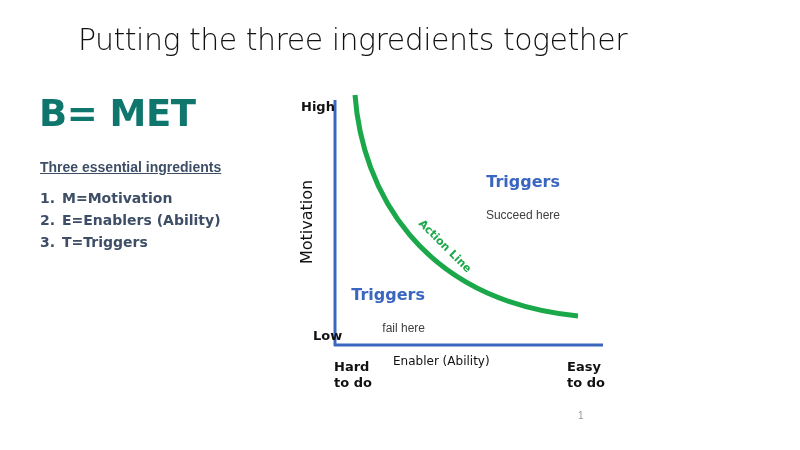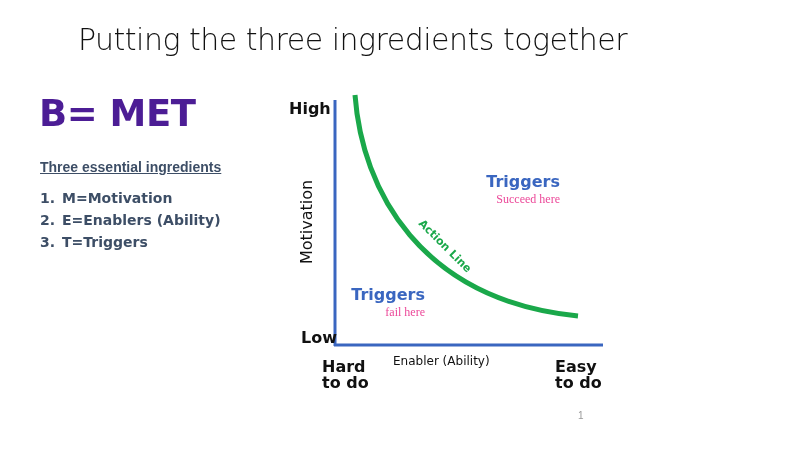--- a/index.html
+++ b/index.html
@@ -8,43 +8,43 @@
       font-family: "Liberation Sans", sans-serif;
     }
     .title {
       position: absolute; left: 39px; top: 22px;
       font-size: 30px; color: #111111; font-family: "DejaVu Sans", sans-serif; font-weight: 300;
       letter-spacing: -0.5px;
       margin-left: 39px;
     }
     .formula {
       position: absolute; left: 39px; top: 92px;
-      font-size: 37px; font-weight: bold; color: #4c1d95; font-family: "DejaVu Sans", sans-serif;
+      font-size: 37px; font-weight: bold; color: #0f766e; font-family: "DejaVu Sans", sans-serif;
       letter-spacing: -0.5px;
     }
     .subhead {
       position: absolute; left: 40px; top: 159px;
       font-size: 14px; font-weight: bold; color: #3d4e66; text-decoration: underline;
       font-family: Liberation Sans, sans-serif;
     }
     .list {
       position: absolute; left: 40px; top: 187px; margin: 0; padding: 0; list-style: none;
       font-size: 14px; font-weight: bold; color: #3d4e66; font-family: "DejaVu Sans", sans-serif;
     }
     .list li { height: 22px; line-height: 22px; display: flex; }
     .list .num { width: 22px; }
-    .axis-lbl { position: absolute; font-size: 16px; font-weight: bold; color: #111; font-family: "DejaVu Sans", sans-serif; }
+    .axis-lbl { position: absolute; font-size: 13px; font-weight: bold; color: #111; font-family: "DejaVu Sans", sans-serif; margin-left: 12px; }
     .xtitle { position: absolute; left: 393px; top: 354px; font-size: 12px; color: #111; font-family: "DejaVu Sans", sans-serif; }
     .ytitle {
       position: absolute; left: 306px; top: 222px; font-size: 16px; color: #111; font-family: "DejaVu Sans", sans-serif;
       transform: translate(-50%, -50%) rotate(-90deg); white-space: nowrap;
     }
     .zone { position: absolute; text-align: right; }
     .zone .h { font-size: 16px; font-weight: bold; color: #3a66c0; font-family: "DejaVu Sans", sans-serif; }
-    .zone .s { font-size: 12px; color: #ec4899; font-family: Liberation Serif, serif; margin-top: 1px; }
+    .zone .s { font-size: 12px; color: #404040; font-family: Liberation Sans, sans-serif; margin-top: 17px; }
     .action {
       position: absolute; left: 445px; top: 246px; font-size: 11px; font-weight: bold; color: #1aa84a;
       transform: translate(-50%, -50%) rotate(45deg); white-space: nowrap; font-family: "DejaVu Sans", sans-serif;
     }
     .page-num { position: absolute; left: 578px; top: 410px; font-size: 10px; color: #999; }
     svg.chart { position: absolute; left: 0; top: 0; }
   </style>
 </head>
 <body>
 

